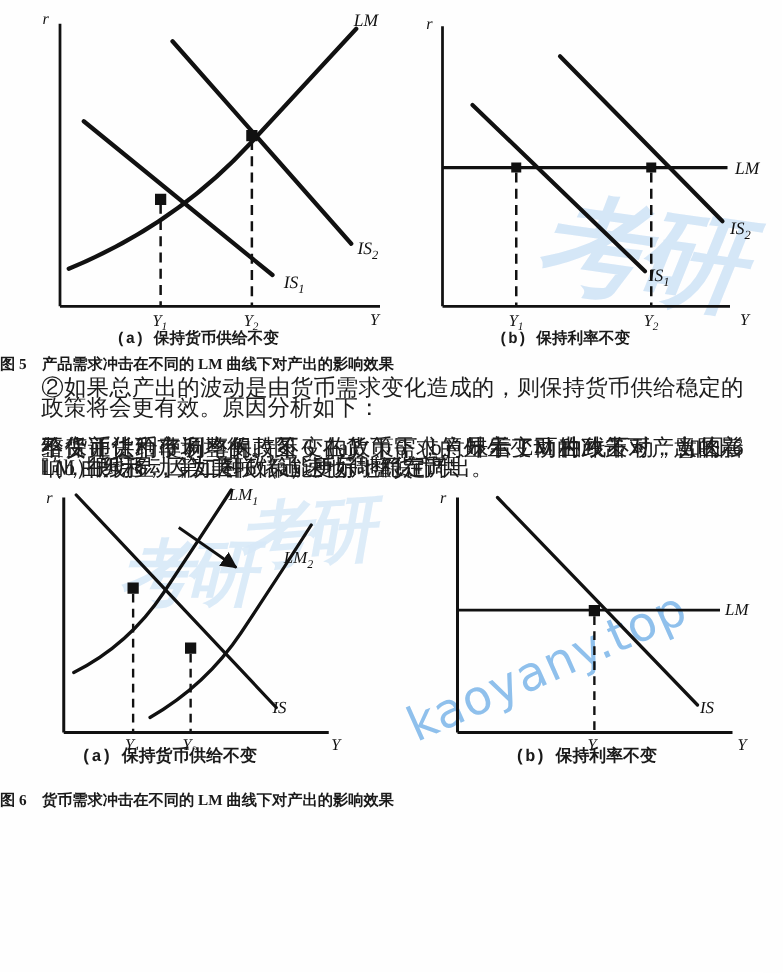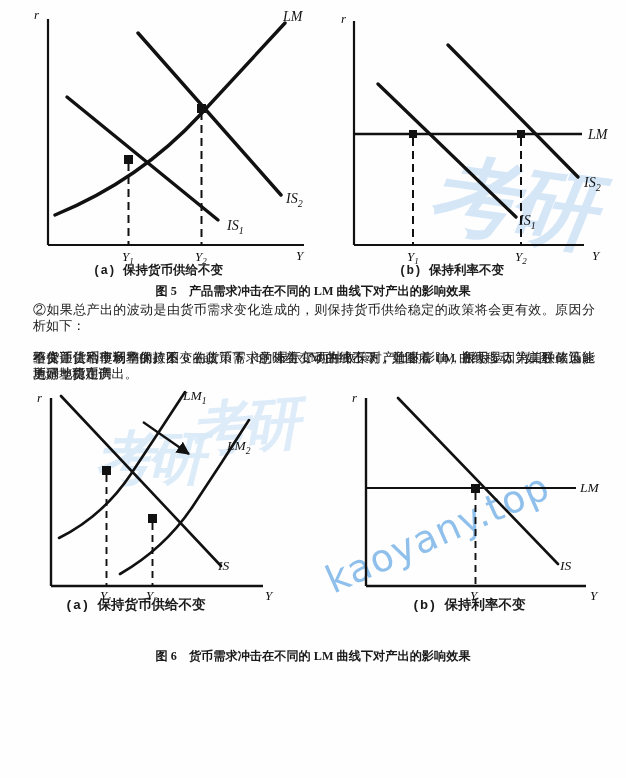--- a/index.html
+++ b/index.html
@@ -59,29 +59,29 @@
     font-size: 12.5px;
     font-weight: 700;
     white-space: nowrap;
     font-family: Liberation Mono, monospace;
   }
   .figcap {
     position: absolute;
     font-size: 12.2px;
     font-weight: 700;
     white-space: nowrap;
-    text-align: center;
+    text-align: left;
     width: 626px;
     left: 0;
   }
   .para {
     position: absolute;
     left: 33px;
     width: 562px;
-    font-size: 13px;
+    font-size: 18px;
     line-height: 16.4px;
     text-align: justify;
     letter-spacing: 0.1px;
     color: #1c1c1c;
   }
 </style>
 </head>
 <body>
 
 <div class="page">
@@ -204,15 +204,15 @@
       <text x="230" y="182" font-size="13.5" font-style="italic" font-family="Liberation Serif, serif" fill="#111">IS</text>
       <text x="22" y="14" font-size="13" font-style="italic" font-family="Liberation Serif, serif" fill="#111">r</text>
       <text x="260" y="212" font-size="13" font-style="italic" font-family="Liberation Serif, serif" fill="#111">Y</text>
       <text x="140" y="212" font-size="13" font-style="italic" font-family="Liberation Serif, serif" fill="#111">Y</text>
     </svg>
   </div>
 
   <div class="cap" style="left:65px; top:596px; font-size:13.5px;">(a) 保持货币供给不变</div>
   <div class="cap" style="left:412px; top:596px; font-size:13.5px;">(b) 保持利率不变</div>
 
-  <div class="figcap" style="top:632px;margin-top:16px;">图 6　货币需求冲击在不同的 LM 曲线下对产出的影响效果</div>
+  <div class="figcap" style="top:632px;">图 6　货币需求冲击在不同的 LM 曲线下对产出的影响效果</div>
 
 </div>
 
 </body></html>

